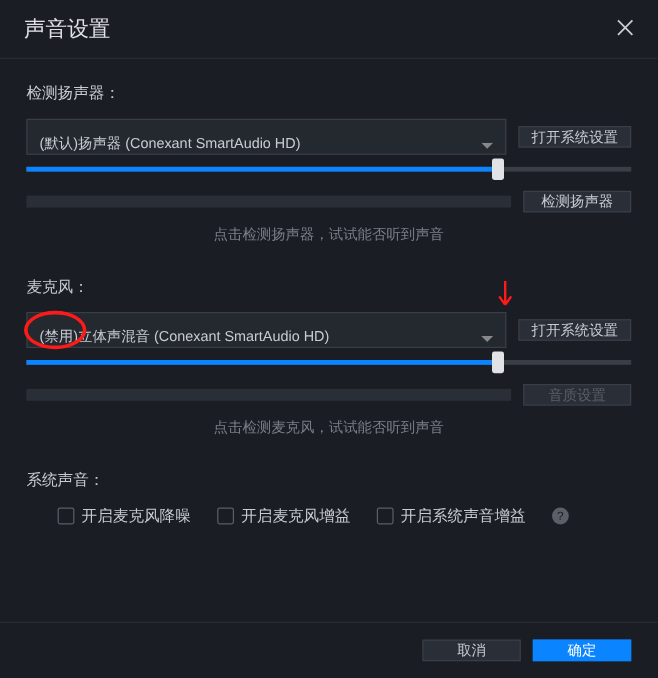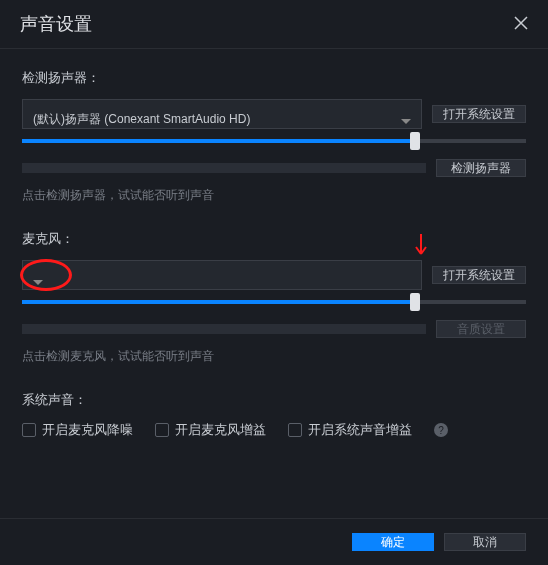--- a/index.html
+++ b/index.html
@@ -95,26 +95,28 @@
 .test-bar {
   flex: 1;
   height: 10px;
   background: #2a2e36;
 }
 .hint {
   font-size: 12px;
   color: #7a7f88;
   margin-top: 6px;
   margin-bottom: 26px;
+  text-align: center;
 }
 .checkbox-row {
   display: flex;
   gap: 22px;
   align-items: center;
   margin-top: 4px;
+  margin-left: 26px;
 }
 .checkbox {
   display: flex;
   align-items: center;
   gap: 6px;
   cursor: pointer;
 }
 .checkbox-box {
   width: 14px;
   height: 14px;
@@ -195,20 +197,21 @@
   </div>
   <div class="row">
     <div class="test-bar"></div>
     <div class="btn">检测扬声器</div>
   </div>
   <div class="hint">点击检测扬声器，试试能否听到声音</div>
 
   <div class="section-label">麦克风：</div>
   <div class="row mic-select">
     <div class="select" style="position:relative;">
+      <span>(禁用)立体声混音 (Conexant SmartAudio HD)</span>
       <span class="chev">
         <svg width="10" height="6" viewBox="0 0 10 6">
             <path d="M0 0 L5 5 L10 0" fill="currentColor"></path>
           </svg>
       </span>
     </div>
     <div class="btn">打开系统设置</div>
     <div class="red-circle" style="left:-2px; top:-1px; width:52px; height:32px;"></div>
     <div class="red-arrow" style="right:98px; top:-26px;">
       <svg width="14" height="28" viewBox="0 0 14 28">
@@ -239,15 +242,15 @@
     <div class="checkbox">
       <div class="checkbox-box"></div>
       <span>开启系统声音增益</span>
     </div>
     <div class="help-icon">?</div>
   </div>
 
 </div>
 
 <div class="footer">
+  <div class="btn">取消</div>
   <div class="btn primary">确定</div>
-  <div class="btn">取消</div>
 </div>
 
 </body></html>

